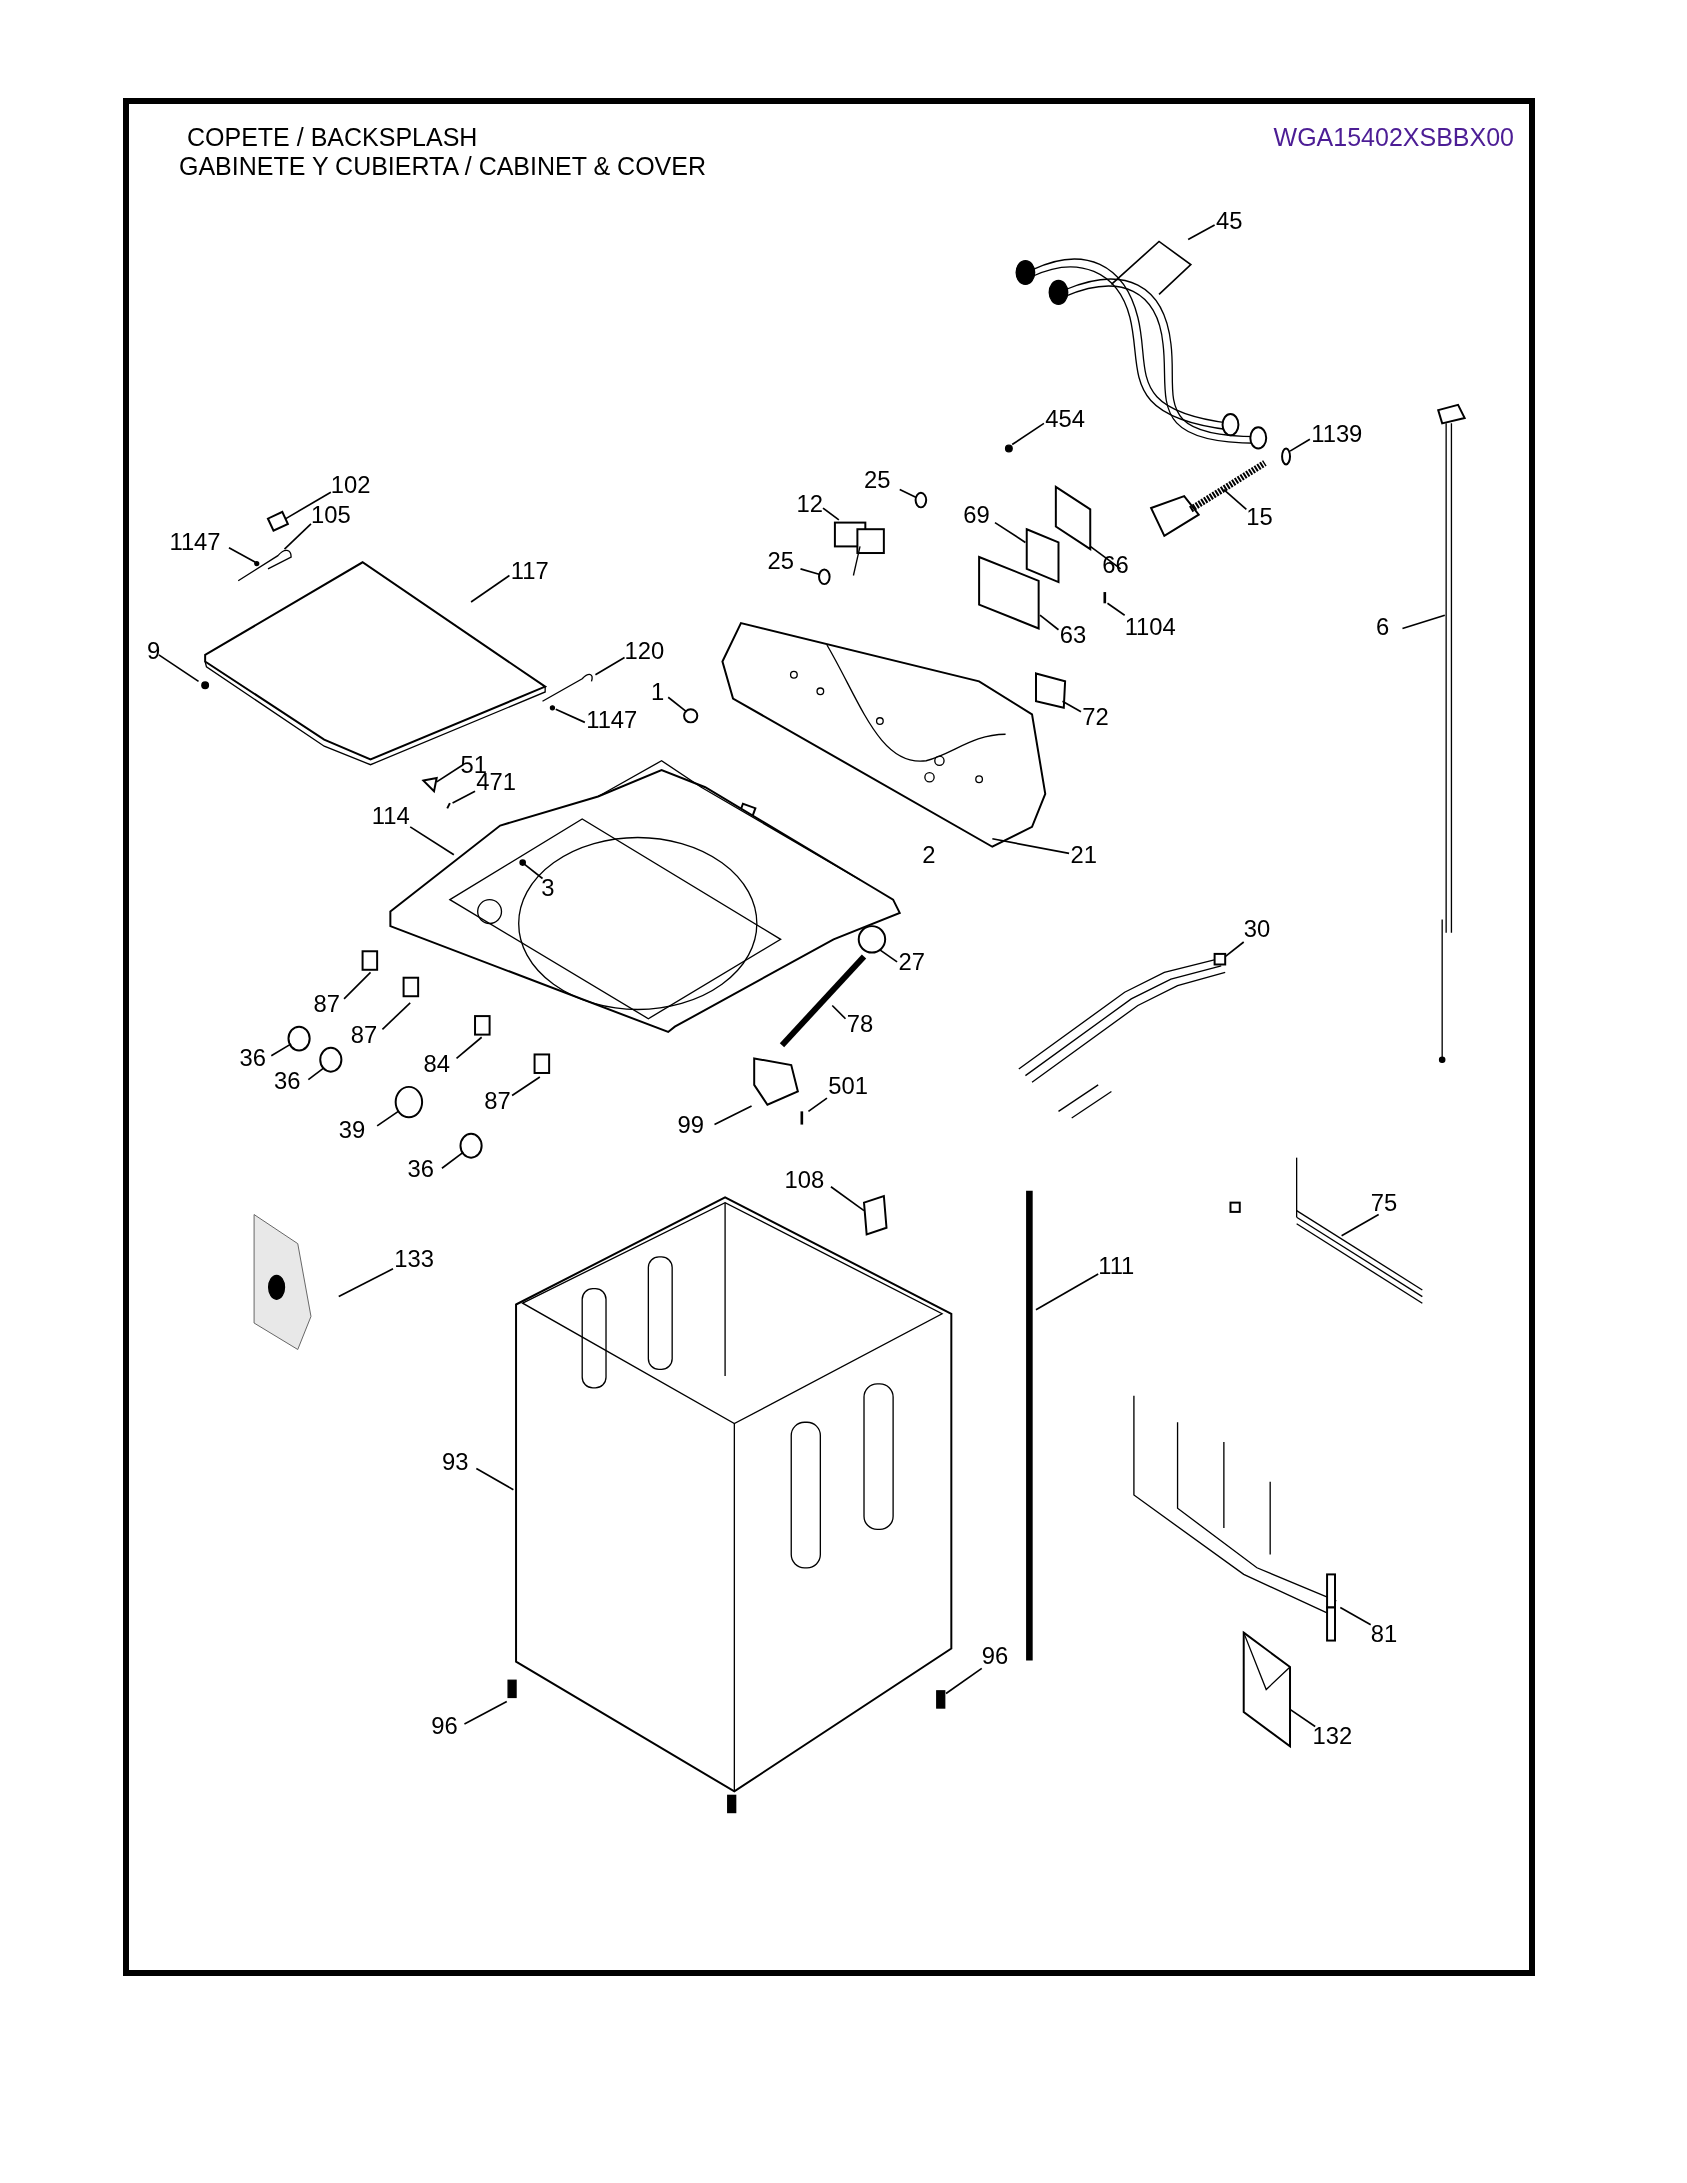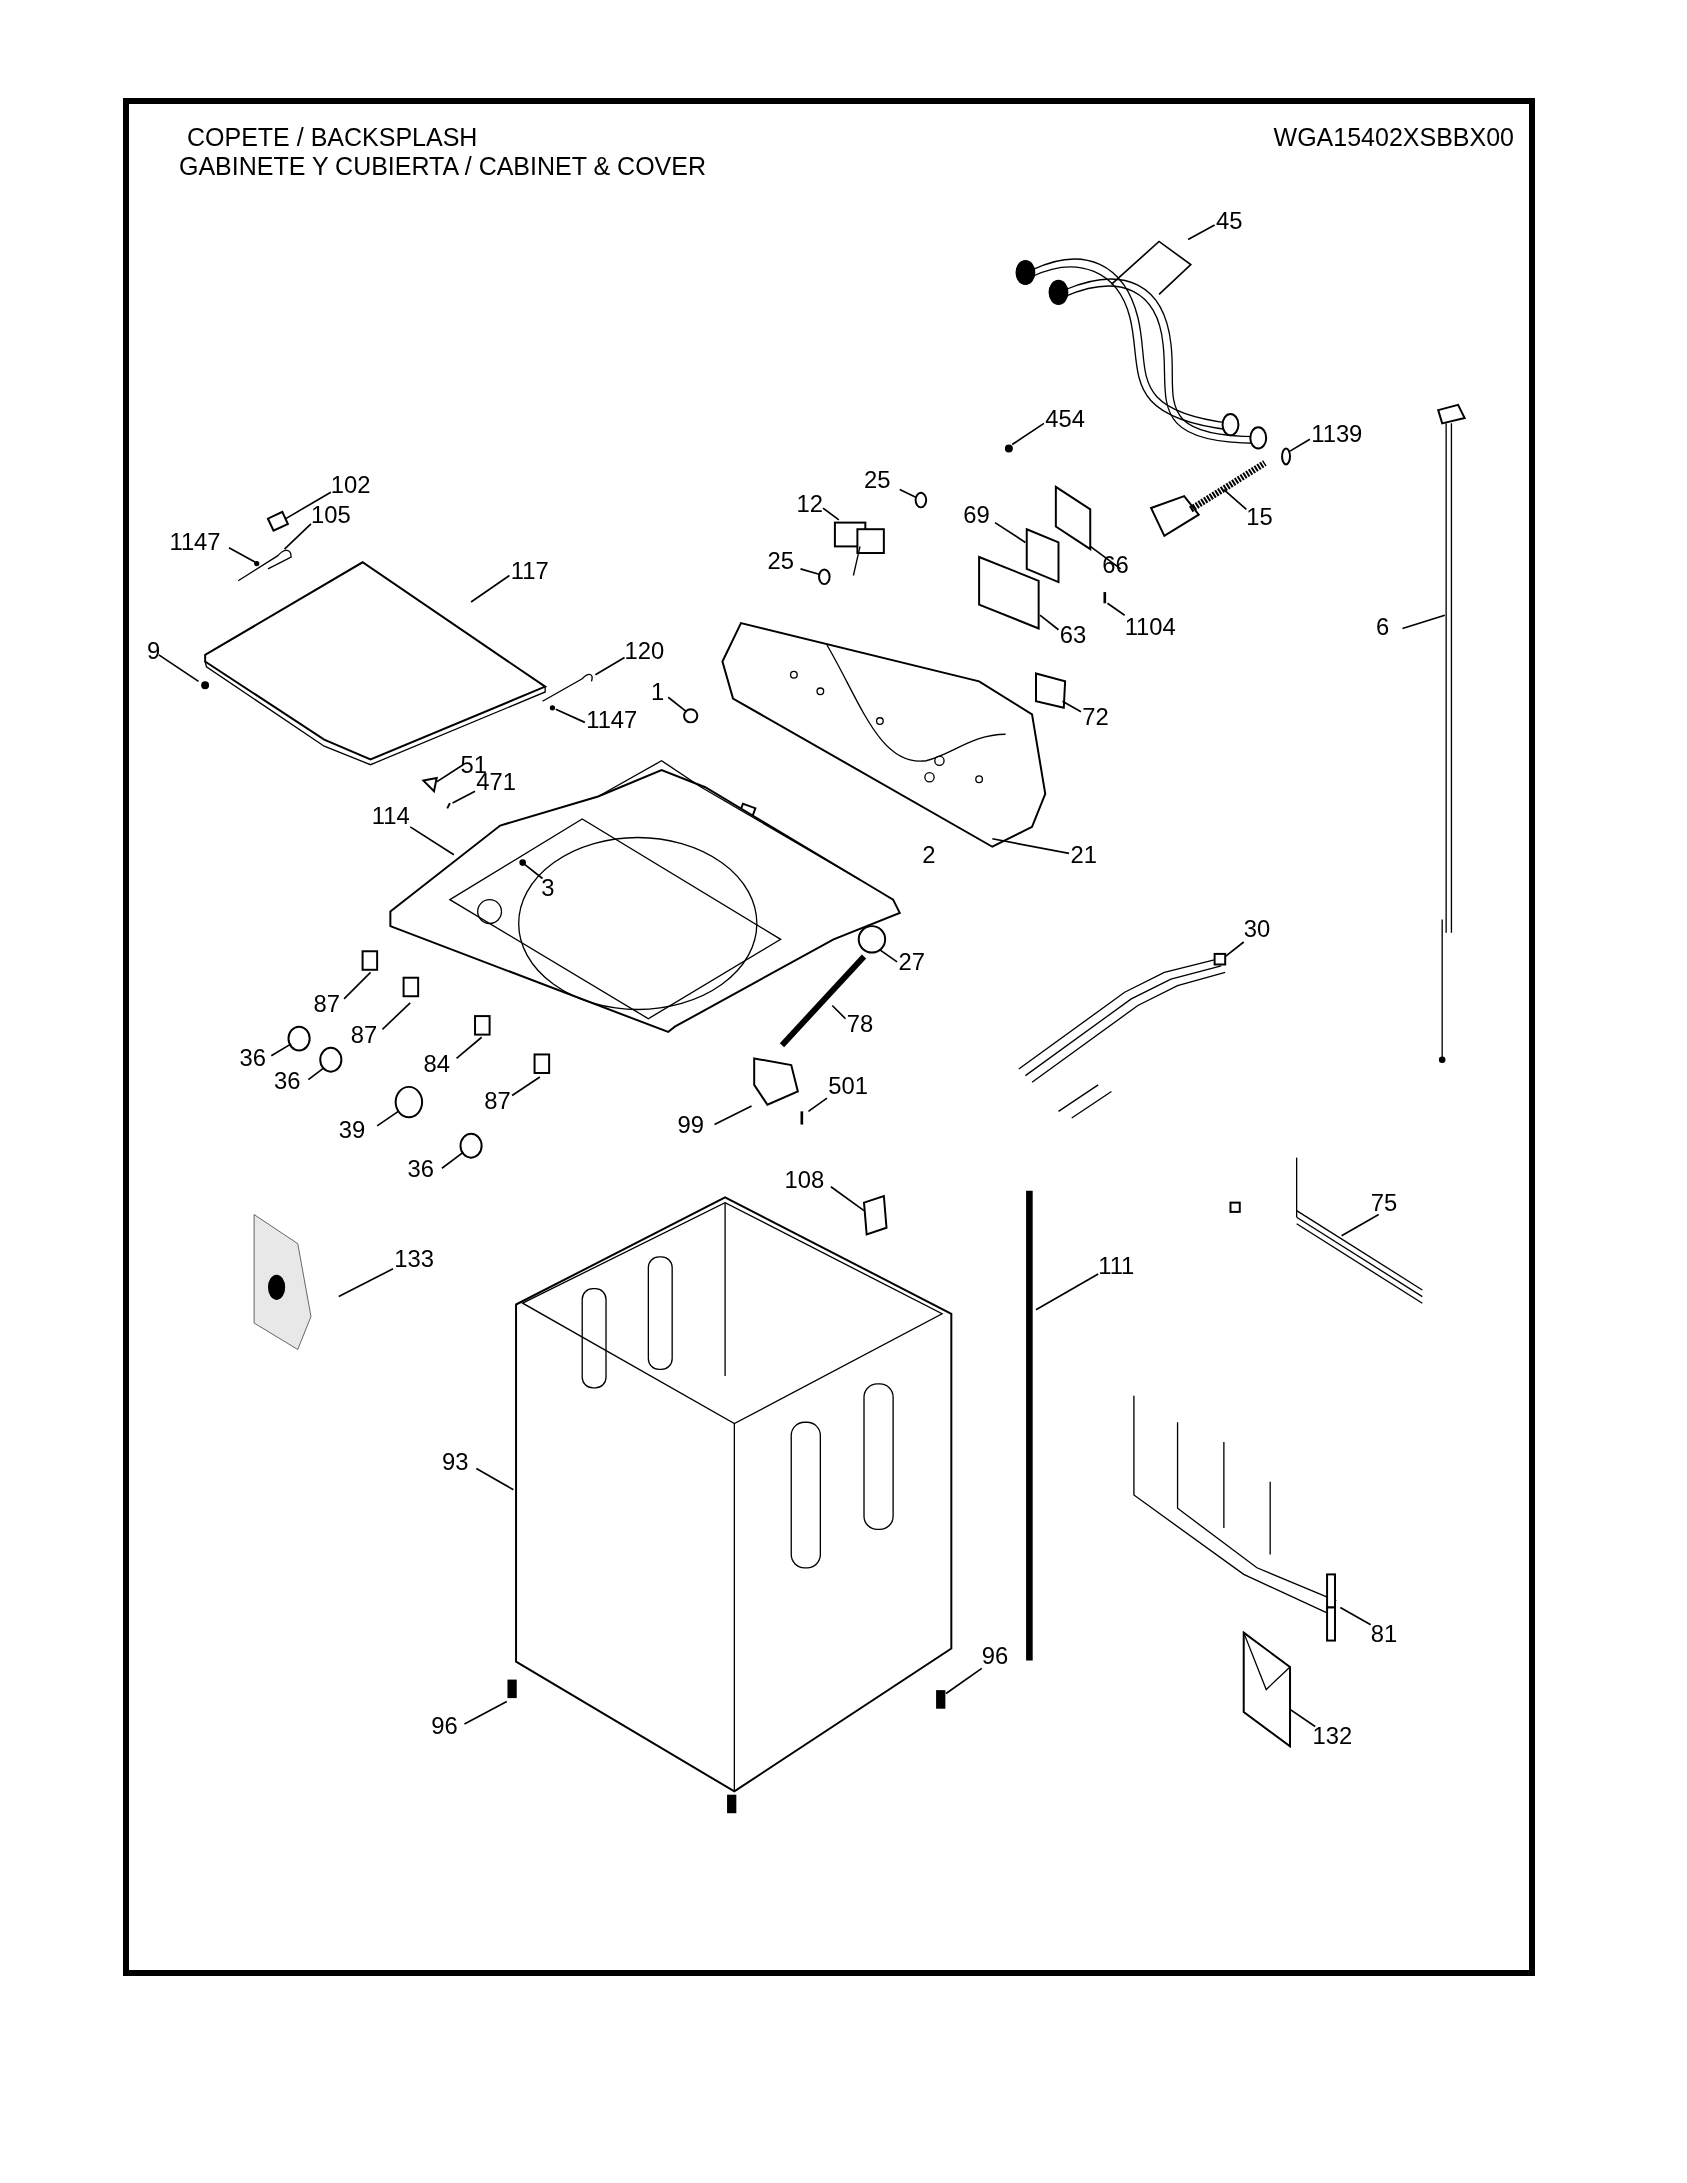--- a/index.html
+++ b/index.html
@@ -1,21 +1,21 @@
 <!DOCTYPE html>
 <html style="font-size:10.6px"><head>
   <meta charset="utf-8">
   <style>
     html, body { margin: 0; padding: 0; background: #ffffff; }
     body { width: 1687px; height: 2183px; position: relative; overflow: hidden; font-family: "Liberation Sans", sans-serif; }
     .frame { position: absolute; left: 123px; top: 98px; width: 1412px; height: 1878px; border: 6.6px solid #000; box-sizing: border-box; }
     .title { position: absolute; font-family: "Liberation Sans", sans-serif; font-size: 25px; color: #000; line-height: 29px; }
     .title1 { left: 159px; top: 123px; margin-left: 28px; }
     .title2 { left: 159px; top: 152px; margin-left: 20px; }
-    .model { position: absolute; right: 173px; top: 123px; font-family: "Liberation Sans", sans-serif; font-size: 25px; color: #000000; }
+    .model { position: absolute; right: 173px; top: 123px; font-family: "Liberation Sans", sans-serif; font-size: 25px; color: #4c1d95; }
     svg.diagram { position: absolute; left: 0; top: 0; width: 1687px; height: 2183px; }
     svg .callout { font-family: "Liberation Sans", sans-serif; font-size: 36px; fill: #000; }
     svg .lead { stroke: #000; stroke-width: 2.5; fill: none; }
     svg .part { stroke: #000; stroke-width: 3; fill: #fff; }
     svg .thin { stroke: #000; stroke-width: 2; fill: none; }
     svg .dark { stroke: #000; stroke-width: 2; fill: #000; }
     svg .gray { stroke: #666; stroke-width: 1.5; fill: #e8e8e8; }
   </style>
 </head>
 <body>

